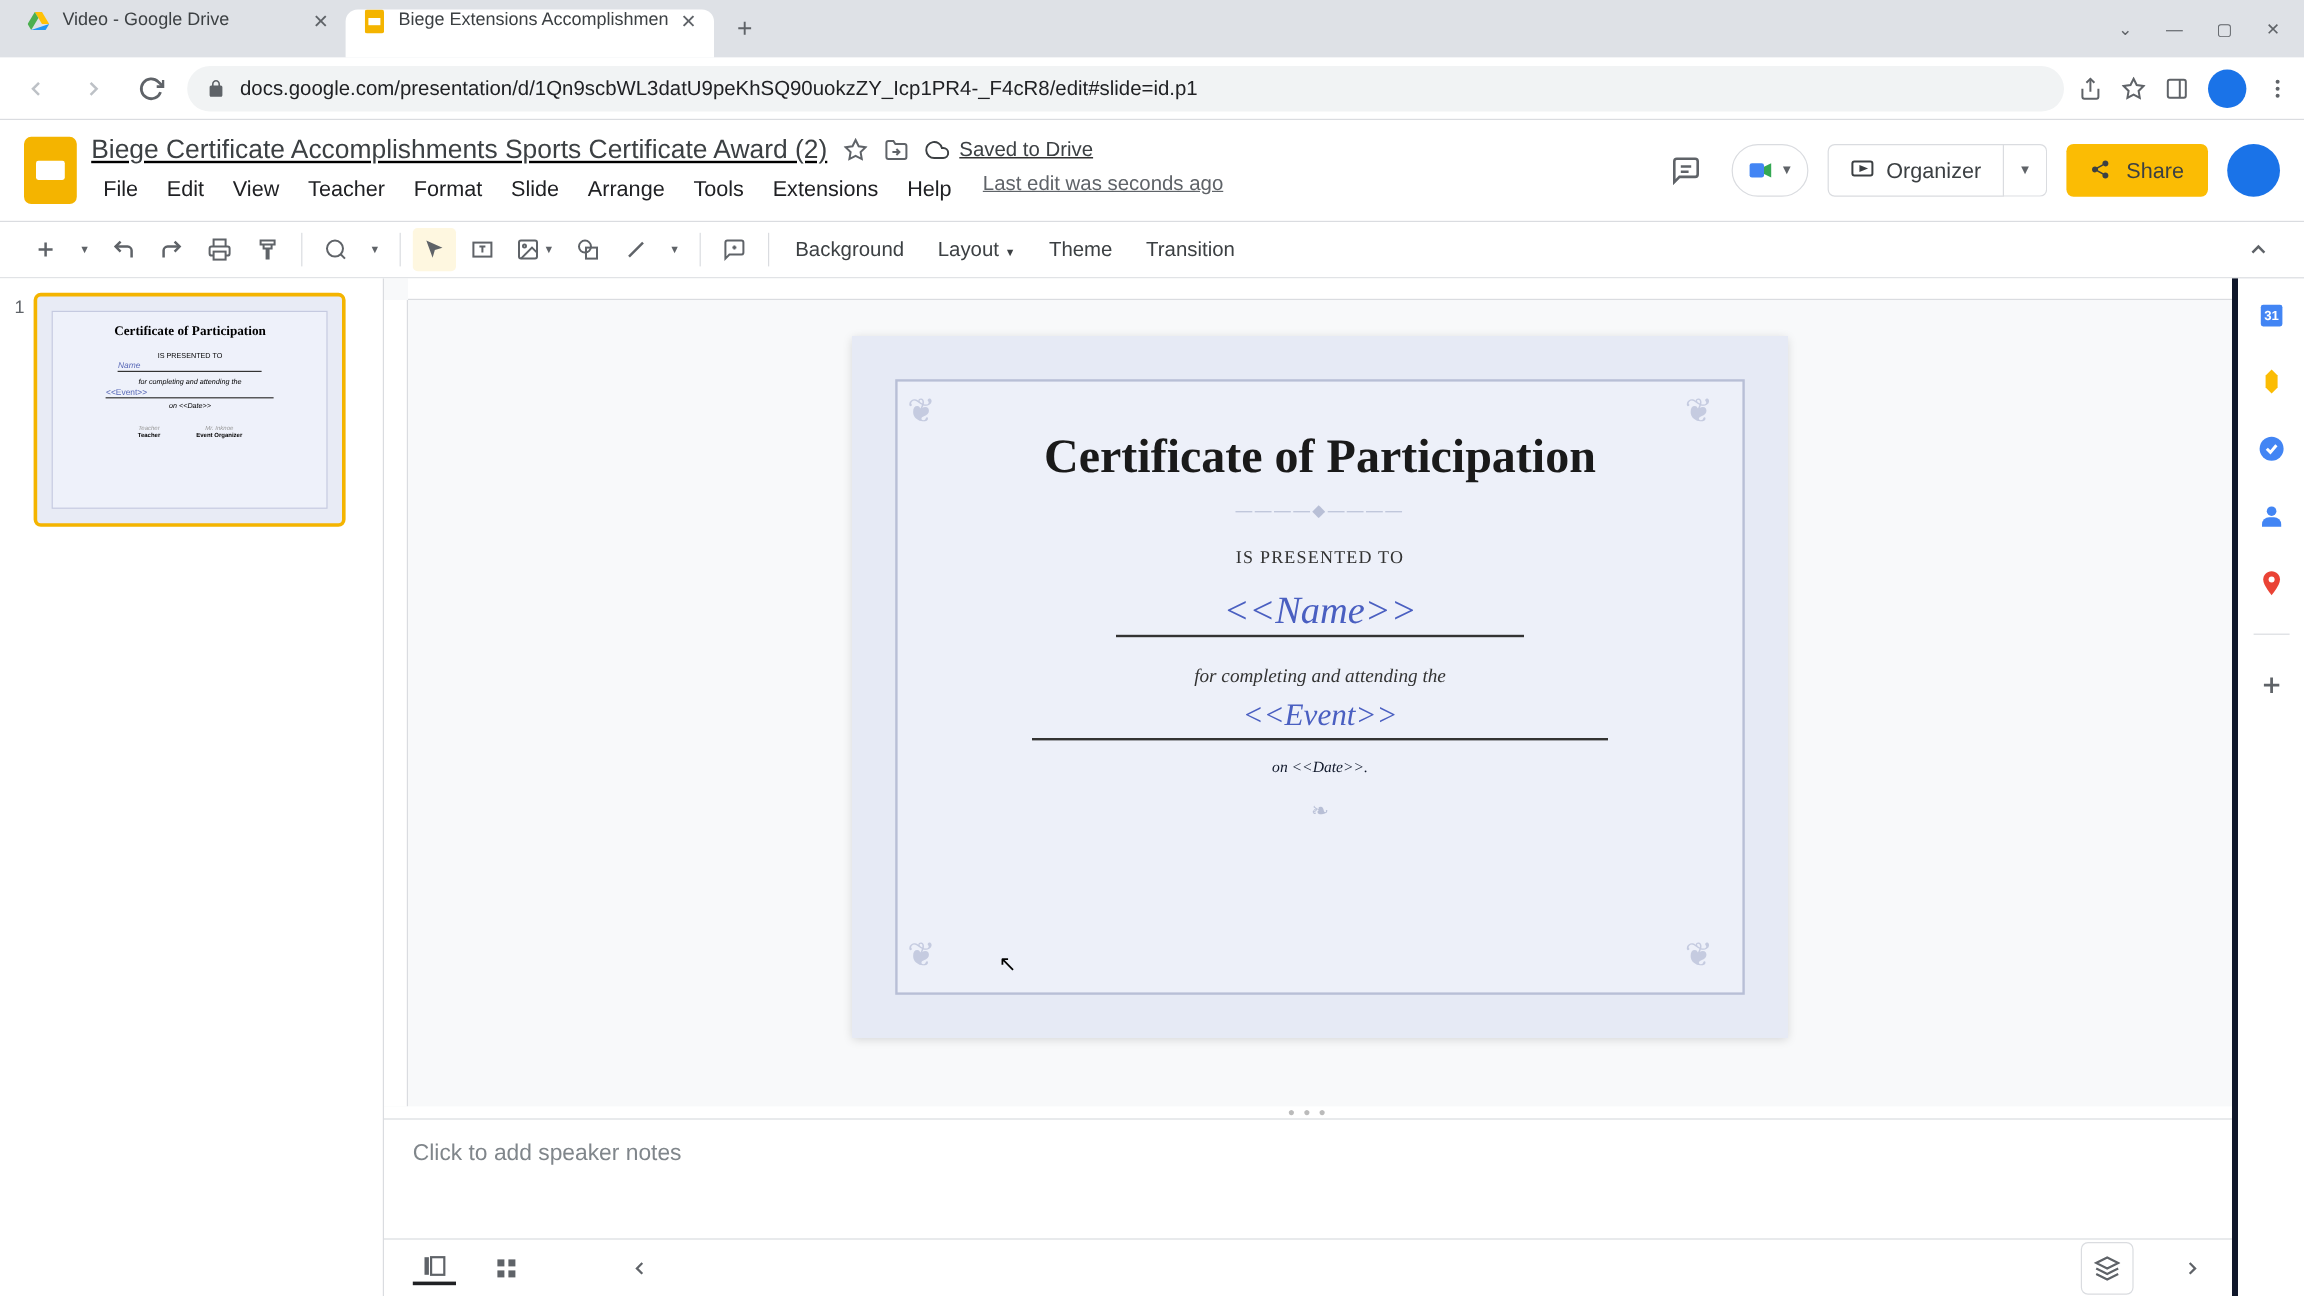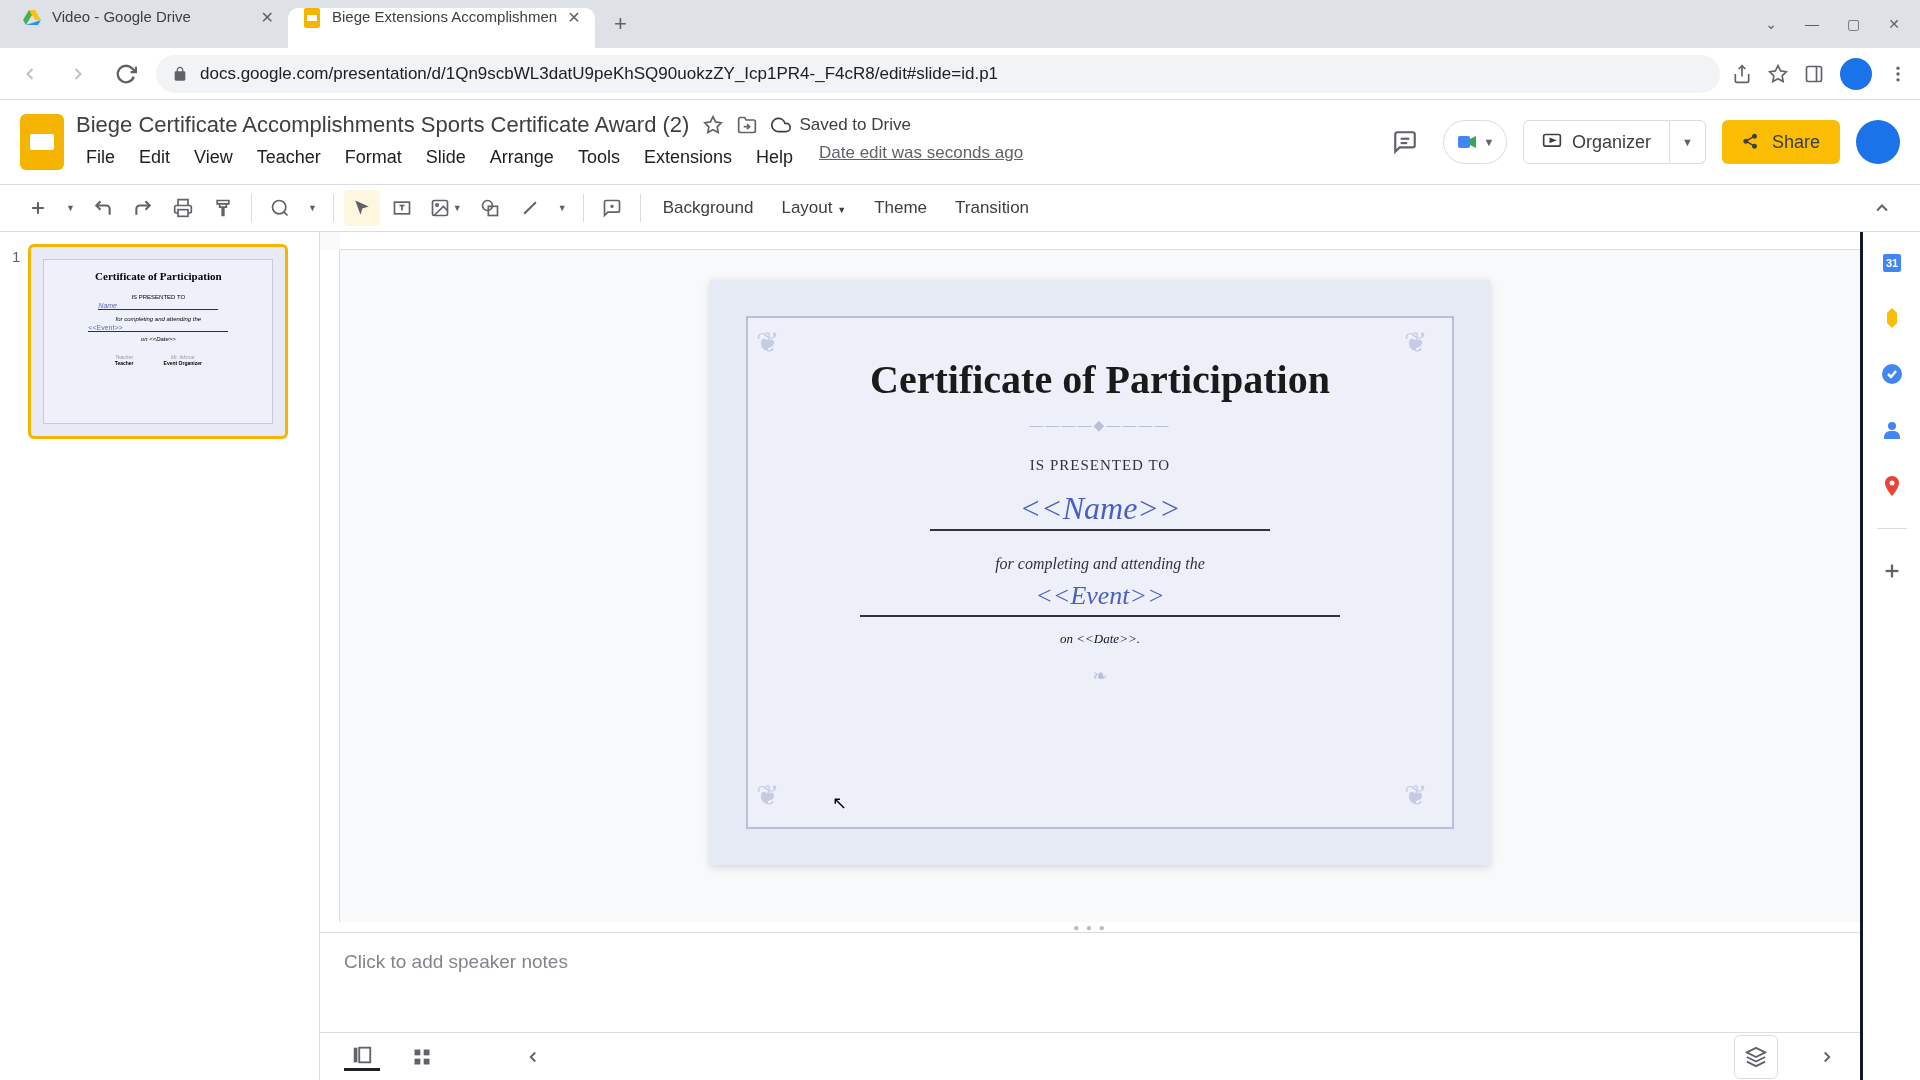--- a/index.html
+++ b/index.html
@@ -22,21 +22,21 @@
 .address-bar { flex: 1; height: 38px; background: #f1f3f4; border-radius: 19px; display: flex; align-items: center; padding: 0 16px; gap: 12px; color: #202124; font-size: 17px; }
 .lock-icon { color: #5f6368; }
 .addr-icons { display: flex; gap: 16px; color: #5f6368; align-items: center; }
 .avatar-circle { width: 32px; height: 32px; border-radius: 50%; background: #1a73e8; }
 
 
 .slides-header { height: 84px; display: flex; align-items: center; padding: 8px 20px; gap: 12px; }
 .slides-logo { width: 44px; height: 56px; background: #f4b400; border-radius: 6px; position: relative; display: flex; align-items: center; justify-content: center; }
 .slides-logo::after { content: ''; width: 24px; height: 16px; background: #fff; border-radius: 2px; }
 .doc-info { flex: 1; }
-.doc-title-row { display: flex; align-items: center; gap: 14px; margin-bottom: 5px; }
+.doc-title-row { display: flex; align-items: center; gap: 14px; margin-bottom: 5px; text-decoration: underline; }
 .doc-title { font-size: 22px; color: #3c4043; }
 .star-icon, .move-icon { color: #5f6368; }
 .saved-status { display: flex; align-items: center; gap: 8px; color: #3c4043; font-size: 17px; }
 .menu-bar { display: flex; gap: 4px; }
 .menu-item { padding: 4px 10px; font-size: 18px; color: #202124; border-radius: 4px; cursor: pointer; }
 .last-edit { color: #5f6368; text-decoration: underline; font-size: 17px; margin-left: 12px; }
 .header-right { display: flex; align-items: center; gap: 16px; }
 .icon-btn { width: 44px; height: 44px; display: flex; align-items: center; justify-content: center; color: #5f6368; border-radius: 50%; }
 .meet-btn { width: 64px; height: 44px; border: 1px solid #dadce0; border-radius: 22px; display: flex; align-items: center; justify-content: center; gap: 4px; }
 .slideshow-btn { height: 44px; border: 1px solid #dadce0; border-radius: 6px 0 0 6px; display: flex; align-items: center; padding: 0 18px; gap: 10px; font-size: 18px; color: #3c4043; }
@@ -91,21 +91,21 @@
 .sig-role { font-family: Georgia, serif; font-weight: bold; font-size: 13px; }
 
 .speaker-notes { height: 100px; border-top: 1px solid #dadce0; padding: 18px 24px; color: #80868b; font-size: 19px; background: #fff; }
 .notes-drag { height: 10px; display: flex; justify-content: center; align-items: center; color: #bbb; font-size: 10px; letter-spacing: 2px; cursor: ns-resize; }
 
 .bottom-bar { height: 48px; border-top: 1px solid #dadce0; display: flex; align-items: center; padding: 0 24px; gap: 24px; background: #fff; }
 .view-mode { width: 36px; height: 28px; display: flex; align-items: center; justify-content: center; color: #5f6368; }
 .view-mode.active { border-bottom: 3px solid #202124; }
 .explore-btn { margin-left: auto; width: 44px; height: 44px; border: 1px solid #dadce0; border-radius: 6px; display: flex; align-items: center; justify-content: center; color: #5f6368; }
 
-.side-panel { width: 60px; border-left: 3px solid #0f172a; display: flex; flex-direction: column; align-items: center; padding-top: 16px; gap: 28px; }
+.side-panel { width: 60px; border-left: 5px solid #0f172a; display: flex; flex-direction: column; align-items: center; padding-top: 16px; gap: 28px; }
 .side-icon { width: 28px; height: 28px; display: flex; align-items: center; justify-content: center; font-size: 20px; }
 .side-sep { width: 30px; height: 1px; background: #dadce0; }
 
 .cursor-arrow { position: absolute; left: 512px; top: 560px; font-size: 18px; color: #000; pointer-events: none; z-index: 100; }
 
 svg { display: block; }
 </style>
 </head>
 <body>
 
@@ -223,21 +223,21 @@
       <span class="menu-item">File</span>
       <span class="menu-item">Edit</span>
       <span class="menu-item">View</span>
       <span class="menu-item">Teacher</span>
       <span class="menu-item">Format</span>
       <span class="menu-item">Slide</span>
       <span class="menu-item">Arrange</span>
       <span class="menu-item">Tools</span>
       <span class="menu-item">Extensions</span>
       <span class="menu-item">Help</span>
-      <span class="last-edit">Date edit was seconds ago</span>
+      <span class="last-edit">Last edit was seconds ago</span>
     </div>
   </div>
   <div class="header-right">
     <div class="icon-btn">
         <svg width="26" height="26" viewBox="0 0 24 24" fill="none" stroke="currentColor" stroke-width="2">
           <path d="M21 15a2 2 0 0 1-2 2H7l-4 4V5a2 2 0 0 1 2-2h14a2 2 0 0 1 2 2z"></path>
           <line x1="8" y1="9" x2="16" y2="9"></line>
           <line x1="8" y1="13" x2="14" y2="13"></line>
         </svg>
       </div>

